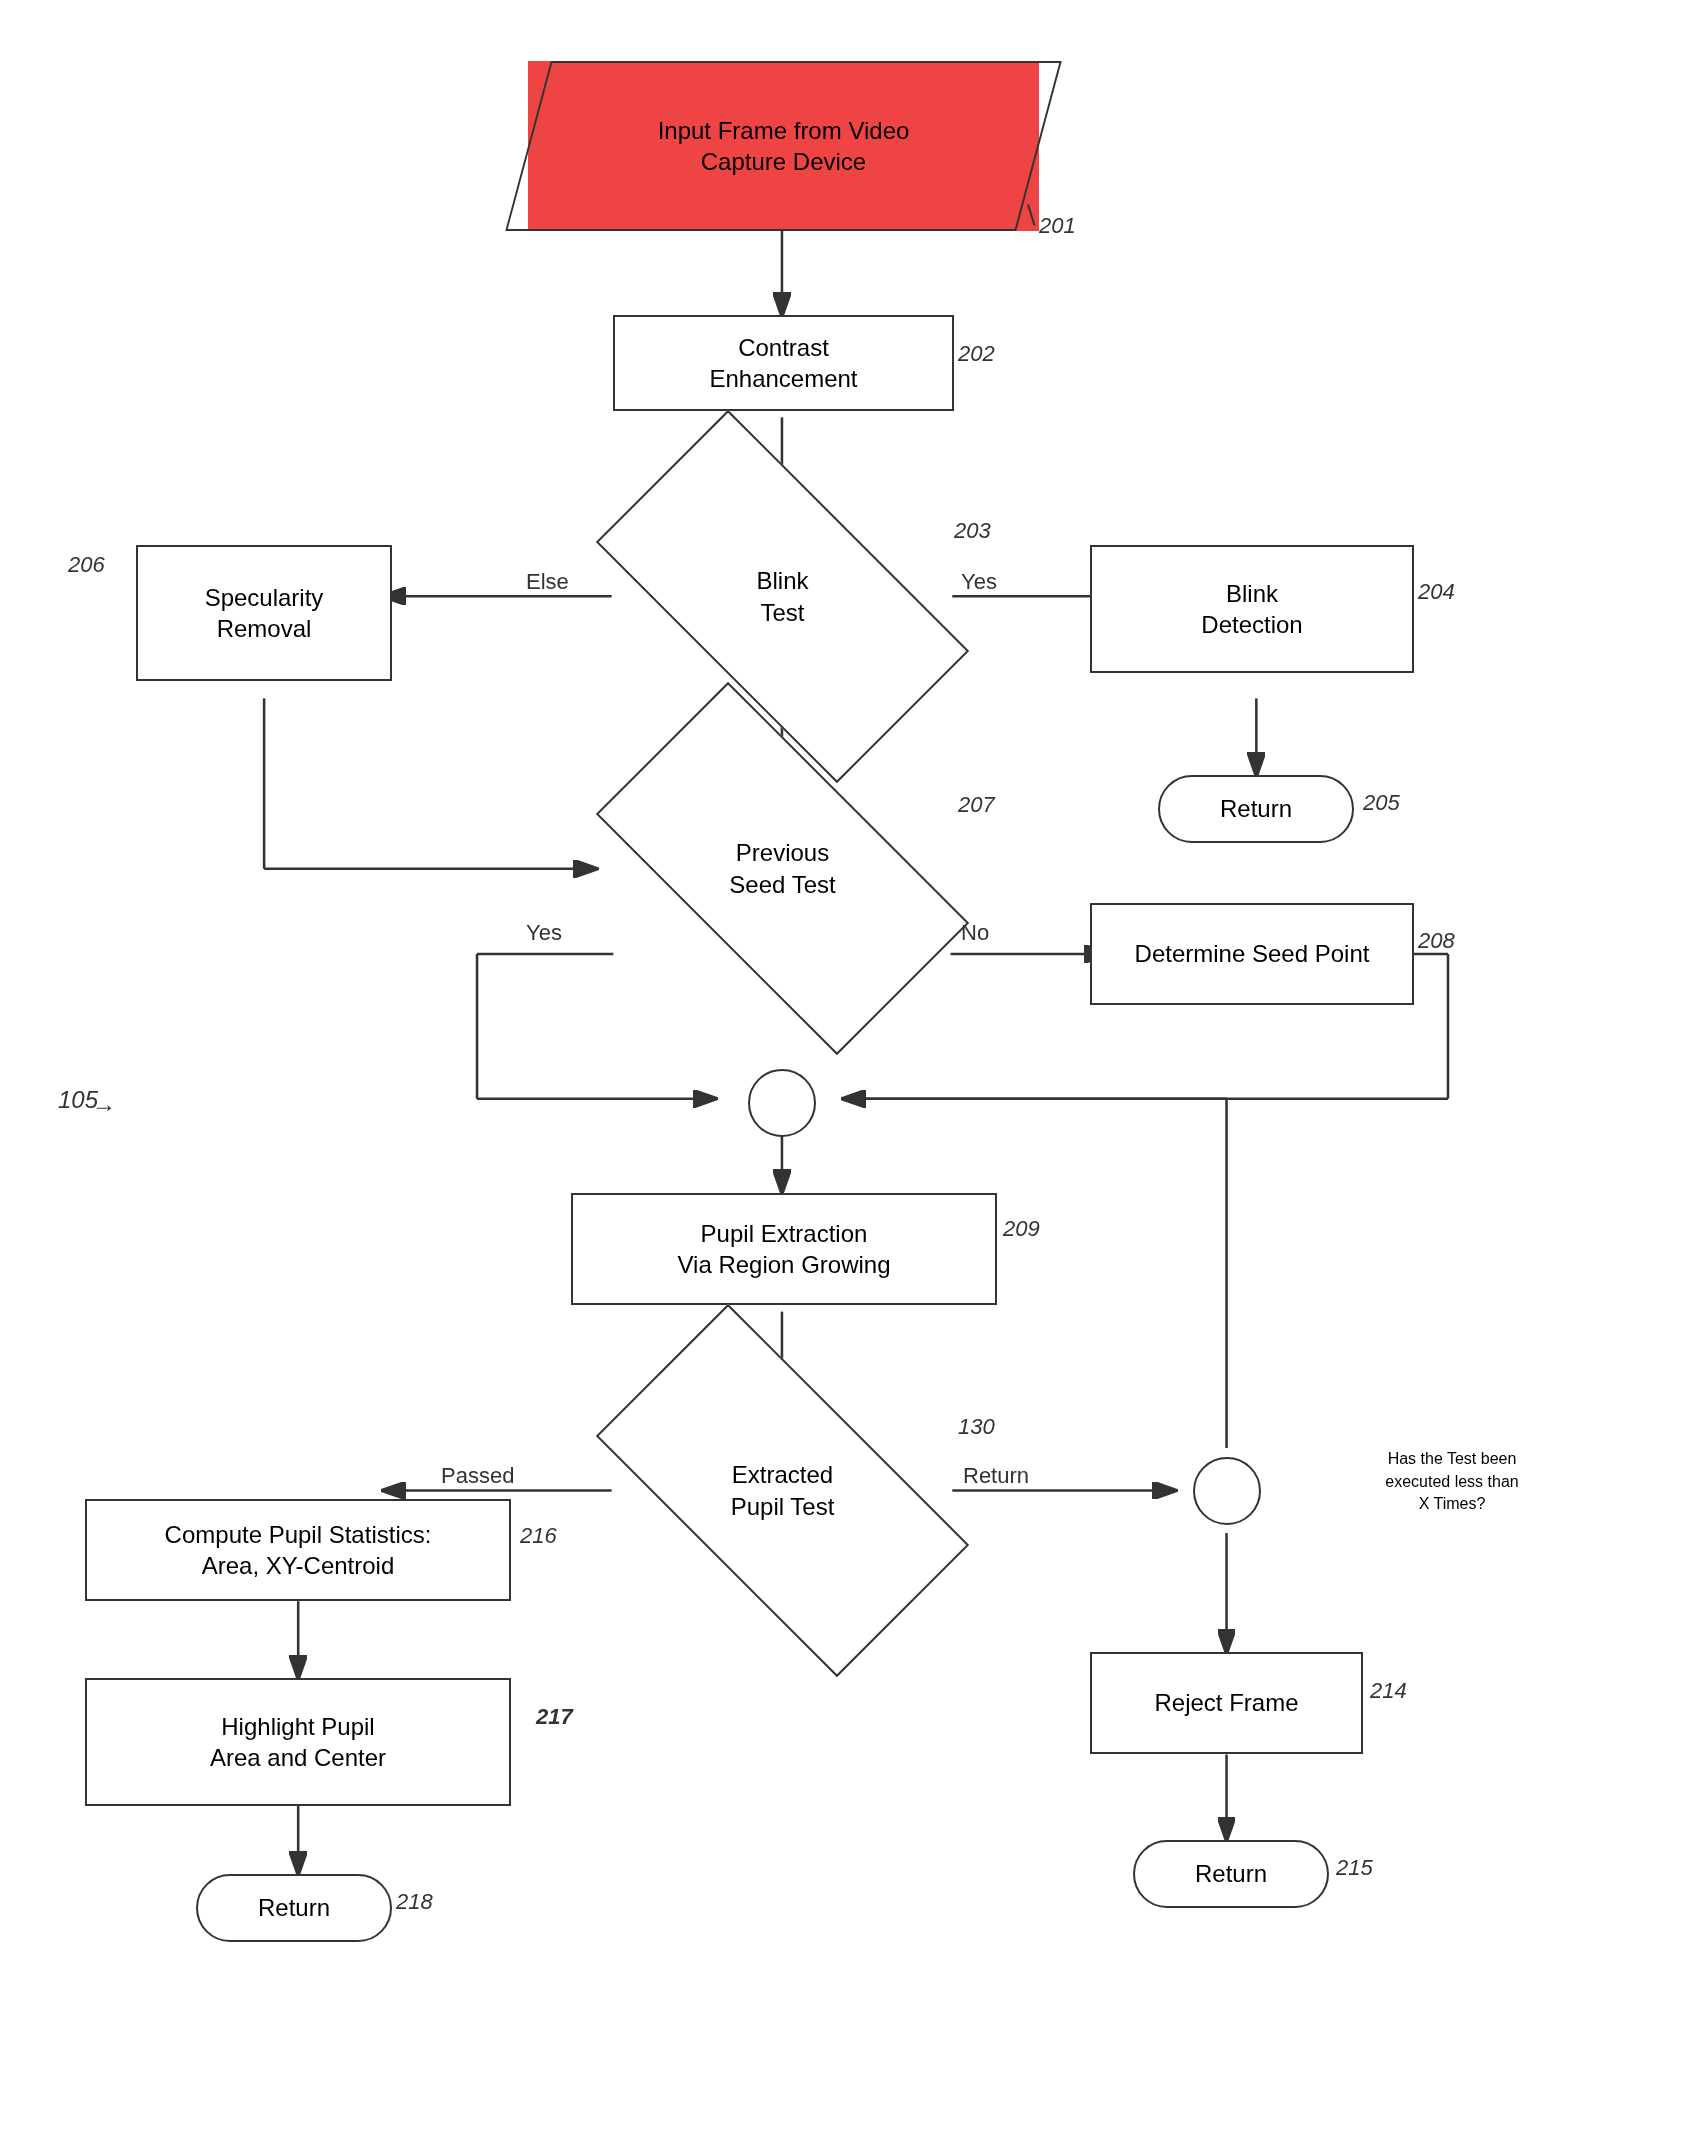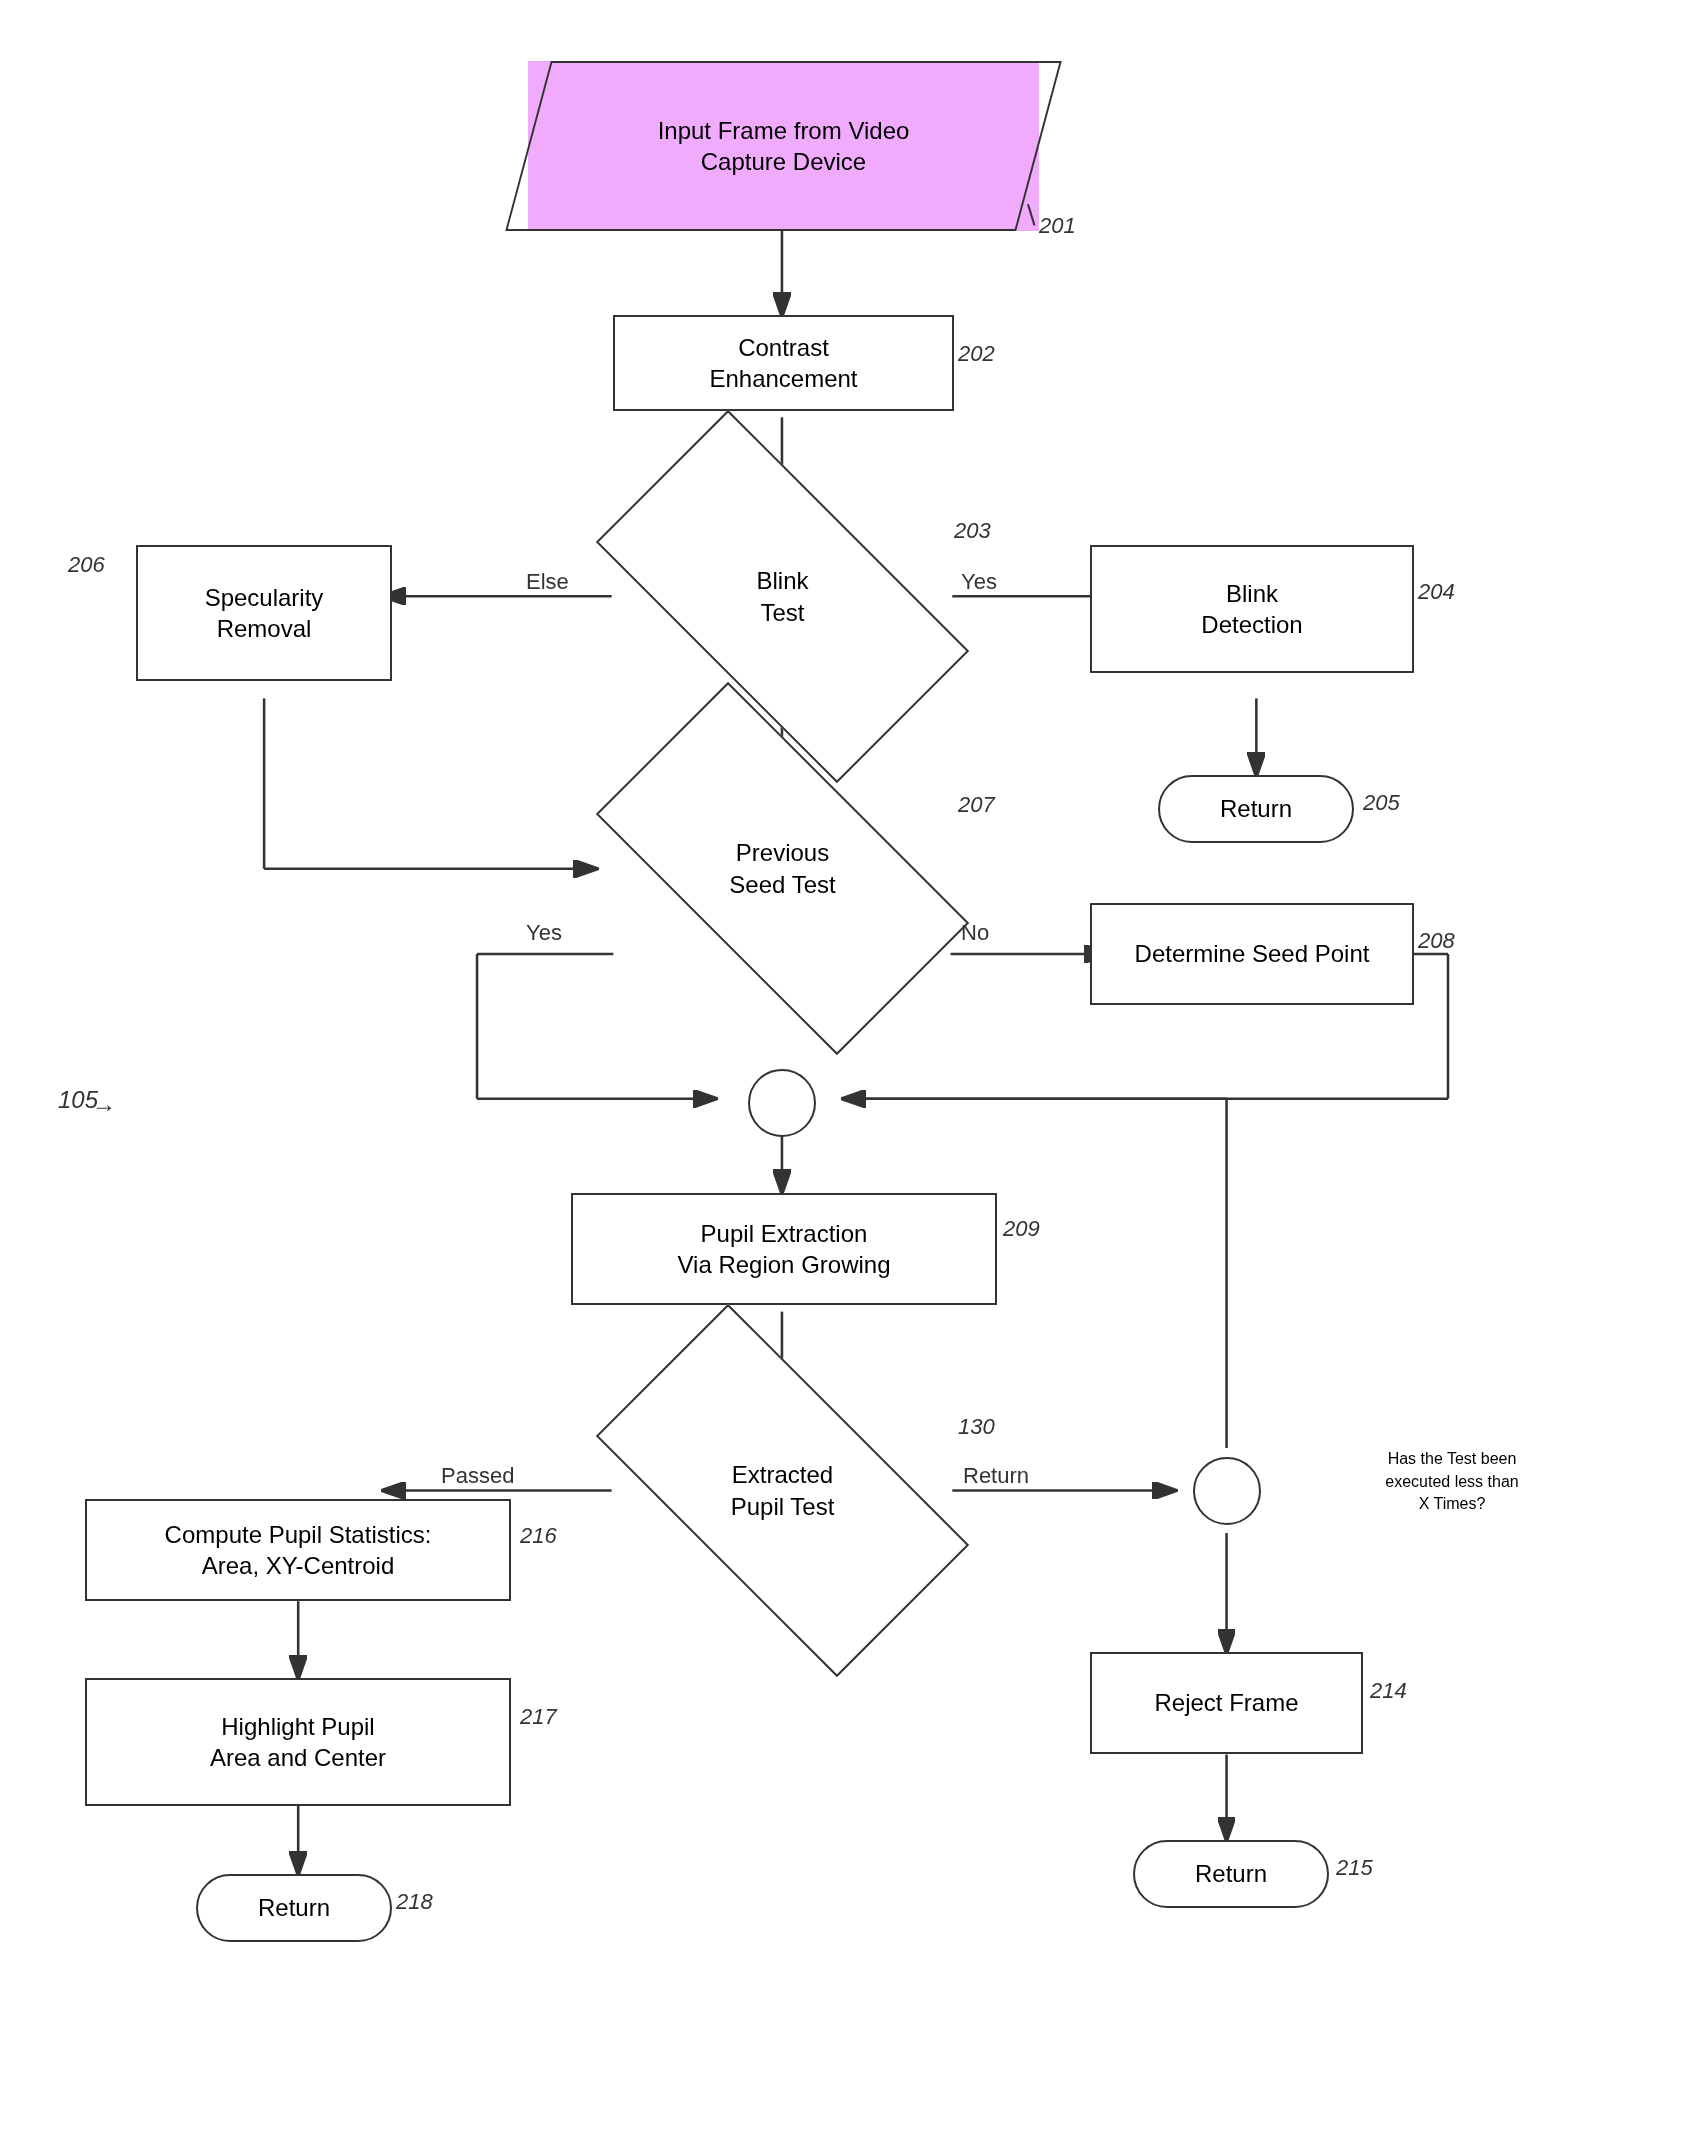--- a/index.html
+++ b/index.html
@@ -56,21 +56,21 @@
       display: flex;
       align-items: center;
       justify-content: center;
       text-align: center;
       font-size: 24px;
       line-height: 1.3;
       z-index: 2;
     }
 
     .parallelogram {
-      background: #f0abfc;
+      background: #ef4444;
       position: absolute;
       display: flex;
       align-items: center;
       justify-content: center;
       text-align: center;
       font-size: 24px;
       line-height: 1.3;
     }
 
     .parallelogram::before {
@@ -300,21 +300,21 @@
   <div class="rect shape" style="left:85px; top:1499px; width:426px; height:102px;">
     <span style="white-space:pre-line;">Compute Pupil Statistics:
 Area, XY-Centroid</span>
   </div>
   <span class="ref" style="left:520px; top:1523px;">216</span>
 
   <div class="rect shape" style="left:85px; top:1678px; width:426px; height:128px;">
     <span style="white-space:pre-line;">Highlight Pupil
 Area and Center</span>
   </div>
-  <span class="ref" style="left:520px; top:1704px;">217</span>
+  <span class="ref" style="left:536px; top:1704px;font-weight:bold;">217</span>
 
   <div class="oval shape" style="left:196px; top:1874px; width:196px; height:68px;">
     <span>Return</span>
   </div>
   <span class="ref" style="left:396px; top:1889px;">218</span>
 
 </div>
 
 
 </body></html>

